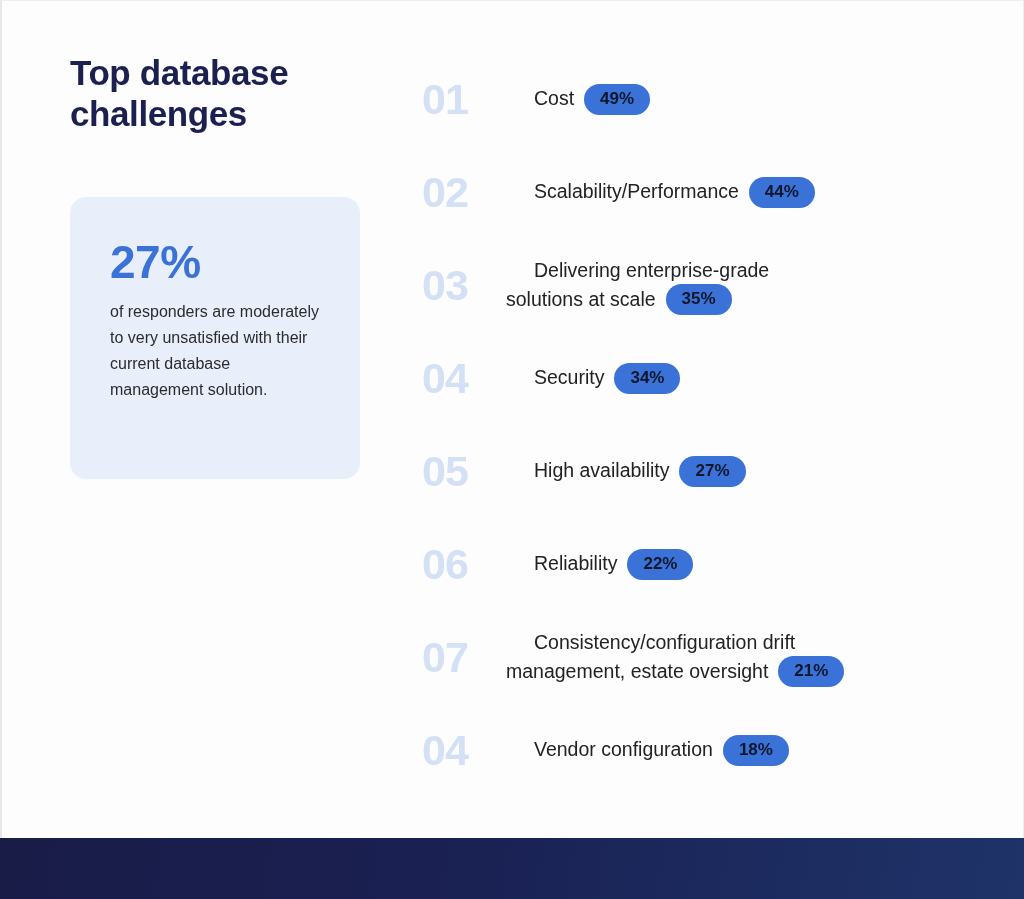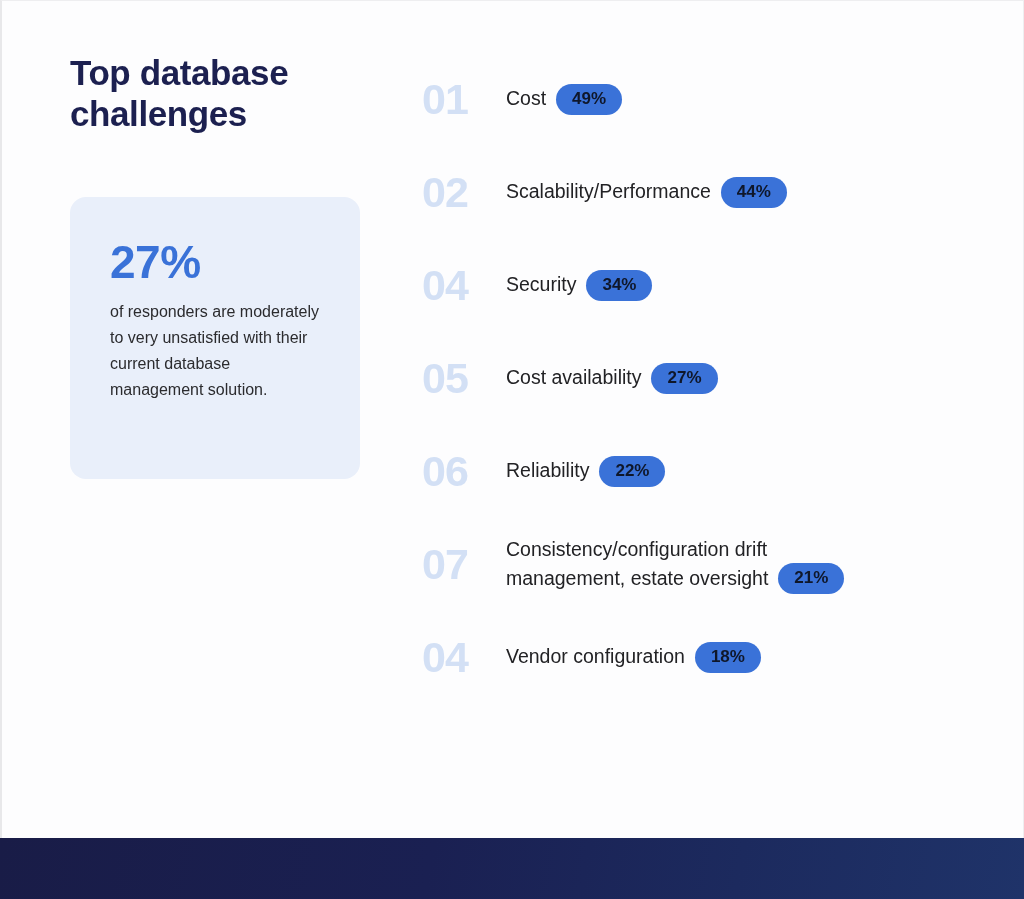--- a/index.html
+++ b/index.html
@@ -97,20 +97,21 @@
   }
   .item-body {
     font-size: 19.5px;
     line-height: 1.46;
     color: #222225;
     font-weight: 400;
     padding-top: 1px;
   }
   .item-label {
     white-space: pre-wrap;
+    margin-left: 28px;
   }
   .badge {
     display: inline-block;
     background: #3a72d8;
     color: #0f172a;
     font-size: 17px;
     font-weight: 700;
     border-radius: 999px;
     padding: 6px 16px 7px;
     margin-left: 10px;
@@ -151,29 +152,34 @@
     <div class="list-item">
       <div class="rank">01</div>
       <div class="item-body"><span class="item-label">Cost</span><span class="badge">49%</span></div>
     </div>
 
     <div class="list-item">
       <div class="rank">02</div>
       <div class="item-body"><span class="item-label">Scalability/Performance</span><span class="badge">44%</span></div>
     </div>
 
+    <div class="list-item">
+      <div class="rank">03</div>
+      <div class="item-body"><span class="item-label">Delivering enterprise-grade
+solutions at scale</span><span class="badge">35%</span></div>
+    </div>
 
     <div class="list-item">
       <div class="rank">04</div>
       <div class="item-body"><span class="item-label">Security</span><span class="badge">34%</span></div>
     </div>
 
     <div class="list-item">
       <div class="rank">05</div>
-      <div class="item-body"><span class="item-label">Cost availability</span><span class="badge">27%</span></div>
+      <div class="item-body"><span class="item-label">High availability</span><span class="badge">27%</span></div>
     </div>
 
     <div class="list-item">
       <div class="rank">06</div>
       <div class="item-body"><span class="item-label">Reliability</span><span class="badge">22%</span></div>
     </div>
 
     <div class="list-item">
       <div class="rank">07</div>
       <div class="item-body"><span class="item-label">Consistency/configuration drift

